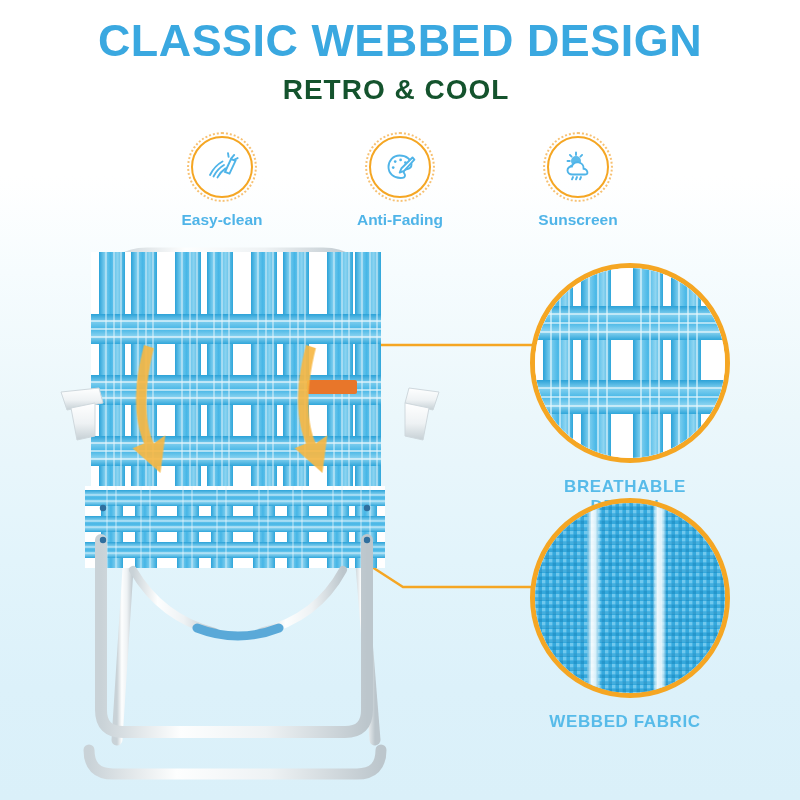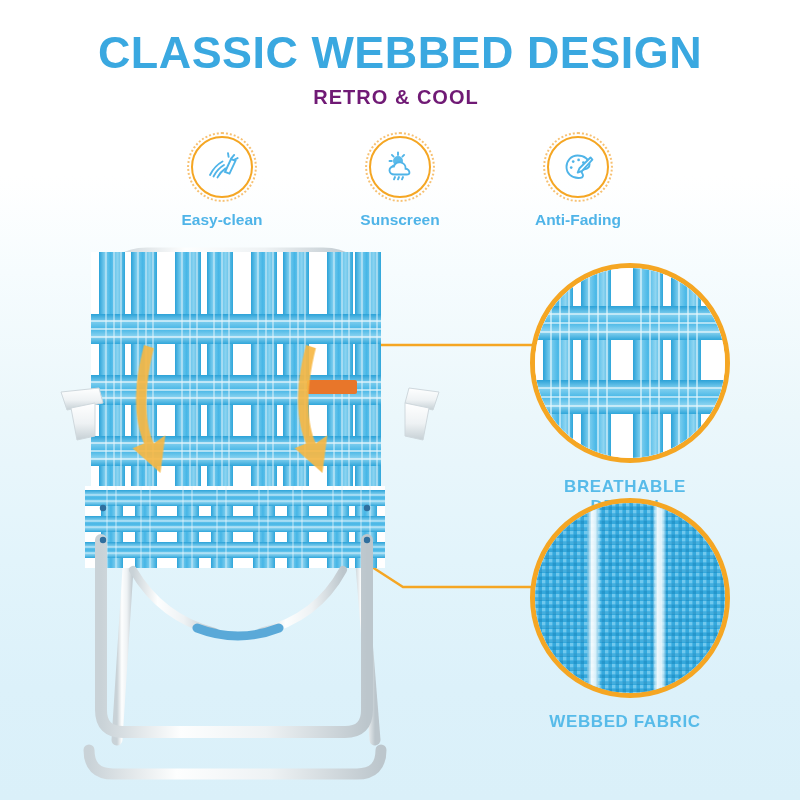--- a/index.html
+++ b/index.html
@@ -21,35 +21,35 @@
   .stage {
     position: absolute;
     inset: 0;
   }
 
   
   .header {
     position: absolute;
     top: 0; left: 0; right: 0;
     text-align: center;
-    padding-top: 30px;
+    padding-top: 18px;
   }
   .main-title {
     font-size: 44px;
     font-weight: bold;
     color: #3aa8e0;
     letter-spacing: 0.5px;
     line-height: 1.05;
     margin: 0;
     transform: scaleX(1.02);
   }
   .sub-title {
-    font-size: 20px;
+    font-size: 28px;
     font-weight: bold;
-    color: #701a75;
+    color: #14532d;
     letter-spacing: 1px;
     margin: 10px 8px 0 0;
   }
 
   
   .features {
     position: absolute;
     top: 136px;
     left: 0; right: 0;
     display: flex;
@@ -153,20 +153,39 @@
             <path d="M26.5 8.2 L29.2 4.9"></path>
             <path d="M29.6 9.6 L32.6 8.1"></path>
             <path d="M23.6 6.8 L23.0 3.2"></path>
             <path d="M5 25 C8 19 12 14.5 17.5 11.5"></path>
             <path d="M8.5 26.5 C11 21.5 14.5 17.6 19 15"></path>
             <path d="M12.5 27.4 C14.5 23.8 17.2 20.7 20.6 18.4"></path>
           </svg>
         </span>
       </div>
       <div class="feature-label">Easy-clean</div>
+    </div>
+
+    <div class="feature">
+      <div class="feature-circle">
+        <span>
+          <svg width="34" height="34" viewBox="0 0 34 34" fill="none" stroke="#4fb4e8" stroke-width="1.9" stroke-linejoin="round">
+            <path d="M16.5 5.5 C23.5 5.5 28.5 9.6 28.5 14.6 C28.5 18 25.8 18.9 23.6 19.2
+                     C21.8 19.4 20.6 20.2 20.6 21.7 C20.6 23.2 22 23.8 22 25.4
+                     C22 27 20.3 28 17.4 28 C10.6 28 5.5 23.2 5.5 17
+                     C5.5 10.6 10.2 5.5 16.5 5.5 Z"></path>
+            <circle cx="12.2" cy="11.6" r="1.35" fill="#4fb4e8" stroke="none"></circle>
+            <circle cx="17.6" cy="9.9" r="1.35" fill="#4fb4e8" stroke="none"></circle>
+            <circle cx="22.4" cy="12.6" r="1.35" fill="#4fb4e8" stroke="none"></circle>
+            <circle cx="10.2" cy="17.6" r="1.35" fill="#4fb4e8" stroke="none"></circle>
+            <path d="M29.5 7.5 L18.5 18.2 L16.7 22.6 L21.1 20.8 L31.4 9.6 Z" fill="#ffffff" stroke="#4fb4e8"></path>
+          </svg>
+        </span>
+      </div>
+      <div class="feature-label">Anti-Fading</div>
     </div>
 
     <div class="feature">
       <div class="feature-circle">
         <span>
           <svg width="34" height="34" viewBox="0 0 34 34" fill="none" stroke="#4fb4e8" stroke-width="1.9" stroke-linecap="round">
             <circle cx="15" cy="11" r="5" fill="#5cbbeb" stroke="none"></circle>
             <g stroke="#4fb4e8">
               <path d="M15 2.5 V5"></path>
               <path d="M15 17 V19"></path>
@@ -178,39 +197,20 @@
             <path d="M11.5 24.5 C8.3 24.5 6.5 22.5 6.5 20.3 C6.5 18 8.5 16.2 10.9 16.5
                      C11.8 13.6 14.6 11.8 17.7 12.4 C20.7 13 22.8 15.7 22.6 18.7
                      C25 18.9 26.6 20.8 26.4 23 C26.2 25 24.5 24.5 22.5 24.5 Z" fill="#ffffff" stroke="#4fb4e8"></path>
             <path d="M12 27 L11 29.3"></path>
             <path d="M16 27 L15 29.3"></path>
             <path d="M20 27 L19 29.3"></path>
           </svg>
         </span>
       </div>
       <div class="feature-label">Sunscreen</div>
-    </div>
-
-    <div class="feature">
-      <div class="feature-circle">
-        <span>
-          <svg width="34" height="34" viewBox="0 0 34 34" fill="none" stroke="#4fb4e8" stroke-width="1.9" stroke-linejoin="round">
-            <path d="M16.5 5.5 C23.5 5.5 28.5 9.6 28.5 14.6 C28.5 18 25.8 18.9 23.6 19.2
-                     C21.8 19.4 20.6 20.2 20.6 21.7 C20.6 23.2 22 23.8 22 25.4
-                     C22 27 20.3 28 17.4 28 C10.6 28 5.5 23.2 5.5 17
-                     C5.5 10.6 10.2 5.5 16.5 5.5 Z"></path>
-            <circle cx="12.2" cy="11.6" r="1.35" fill="#4fb4e8" stroke="none"></circle>
-            <circle cx="17.6" cy="9.9" r="1.35" fill="#4fb4e8" stroke="none"></circle>
-            <circle cx="22.4" cy="12.6" r="1.35" fill="#4fb4e8" stroke="none"></circle>
-            <circle cx="10.2" cy="17.6" r="1.35" fill="#4fb4e8" stroke="none"></circle>
-            <path d="M29.5 7.5 L18.5 18.2 L16.7 22.6 L21.1 20.8 L31.4 9.6 Z" fill="#ffffff" stroke="#4fb4e8"></path>
-          </svg>
-        </span>
-      </div>
-      <div class="feature-label">Anti-Fading</div>
     </div>
 
   </div>
 
   <svg class="connectors" width="800" height="800" viewBox="0 0 800 800">
 
     <line x1="281" y1="345" x2="533" y2="345" stroke="#f5a623" stroke-width="2.4"></line>
     <circle cx="281" cy="345" r="7" fill="#f7b33f"></circle>
 
     <polyline points="281,508 403,587 533,587" fill="none" stroke="#f5a623" stroke-width="2.4"></polyline>

